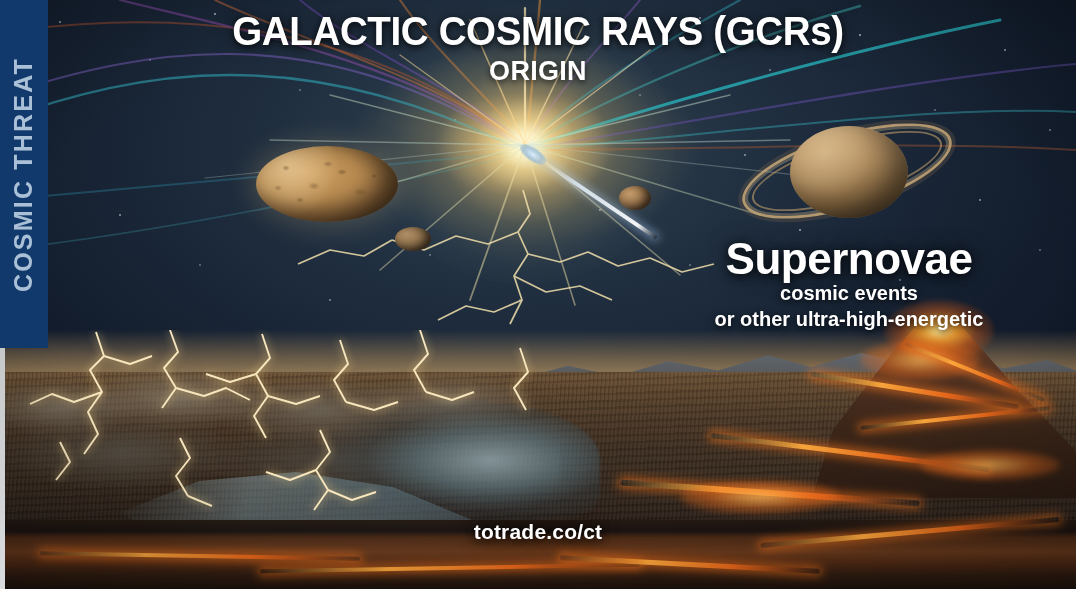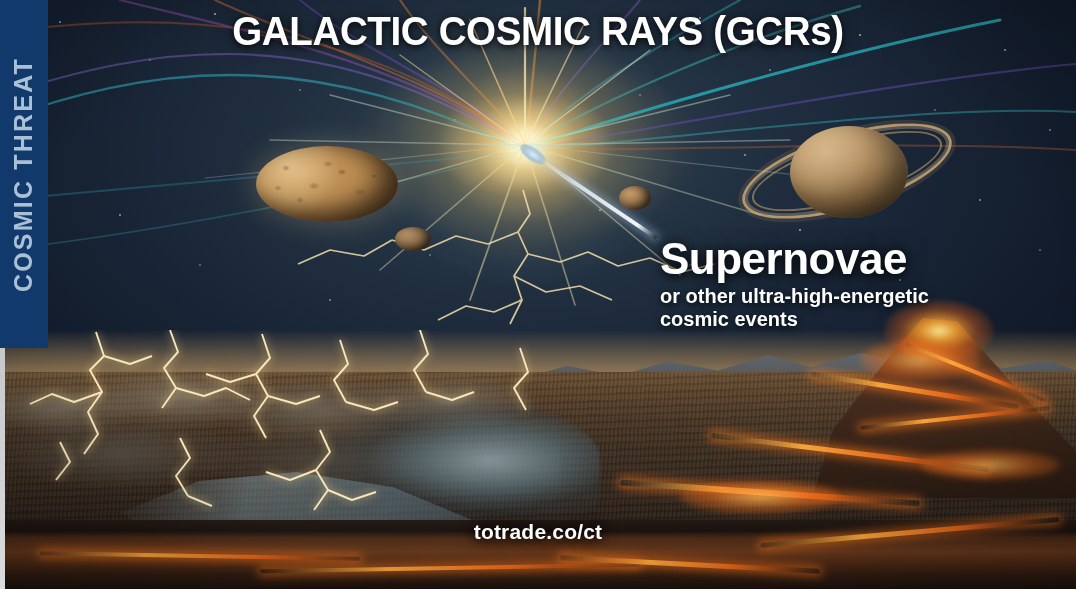--- a/index.html
+++ b/index.html
@@ -242,21 +242,21 @@
     font-family:"Liberation Sans", sans-serif;
     text-shadow:0 2px 7px rgba(0,0,0,.75), 0 0 18px rgba(0,0,0,.55);
     transform:scaleX(.94);
   }
   .subhead{
     position:absolute;left:0;top:56px;width:1076px;text-align:center;
     font-size:27px;font-weight:bold;color:#ffffff;letter-spacing:.3px;
     text-shadow:0 2px 6px rgba(0,0,0,.7);
   }
   .callout{
-    position:absolute;left:660px;top:236px;width:378px;
+    position:absolute;left:660px;top:236px;width:378px;text-align:center;
   }
   .callout .big{
     font-size:44px;font-weight:bold;color:#fff;letter-spacing:-.5px;line-height:1.04;
     text-shadow:0 2px 8px rgba(0,0,0,.8), 0 0 20px rgba(0,0,0,.6);
   }
   .callout .small{
     margin-top:3px;font-size:20px;font-weight:bold;color:#fff;line-height:1.18;
     text-shadow:0 2px 7px rgba(0,0,0,.85);
   }
   .url{
@@ -405,21 +405,22 @@
   </div>
 
   <div class="vignette"></div>
 
   <div class="edge-strip"></div>
   <div class="banner">
     <div class="banner-label">COSMIC THREAT</div>
   </div>
 
   <div class="headline">GALACTIC COSMIC RAYS (GCRs)</div>
+  <div class="subhead">ORIGIN</div>
 
   <div class="callout">
     <div class="big">Supernovae</div>
+    <div class="small" style="margin-top:0">cosmic events</div>
     <div class="small">or other ultra-high-energetic</div>
-    <div class="small" style="margin-top:0">cosmic events</div>
   </div>
 
   <div class="url">totrade.co/ct</div>
 </div>
 
 </body></html>

